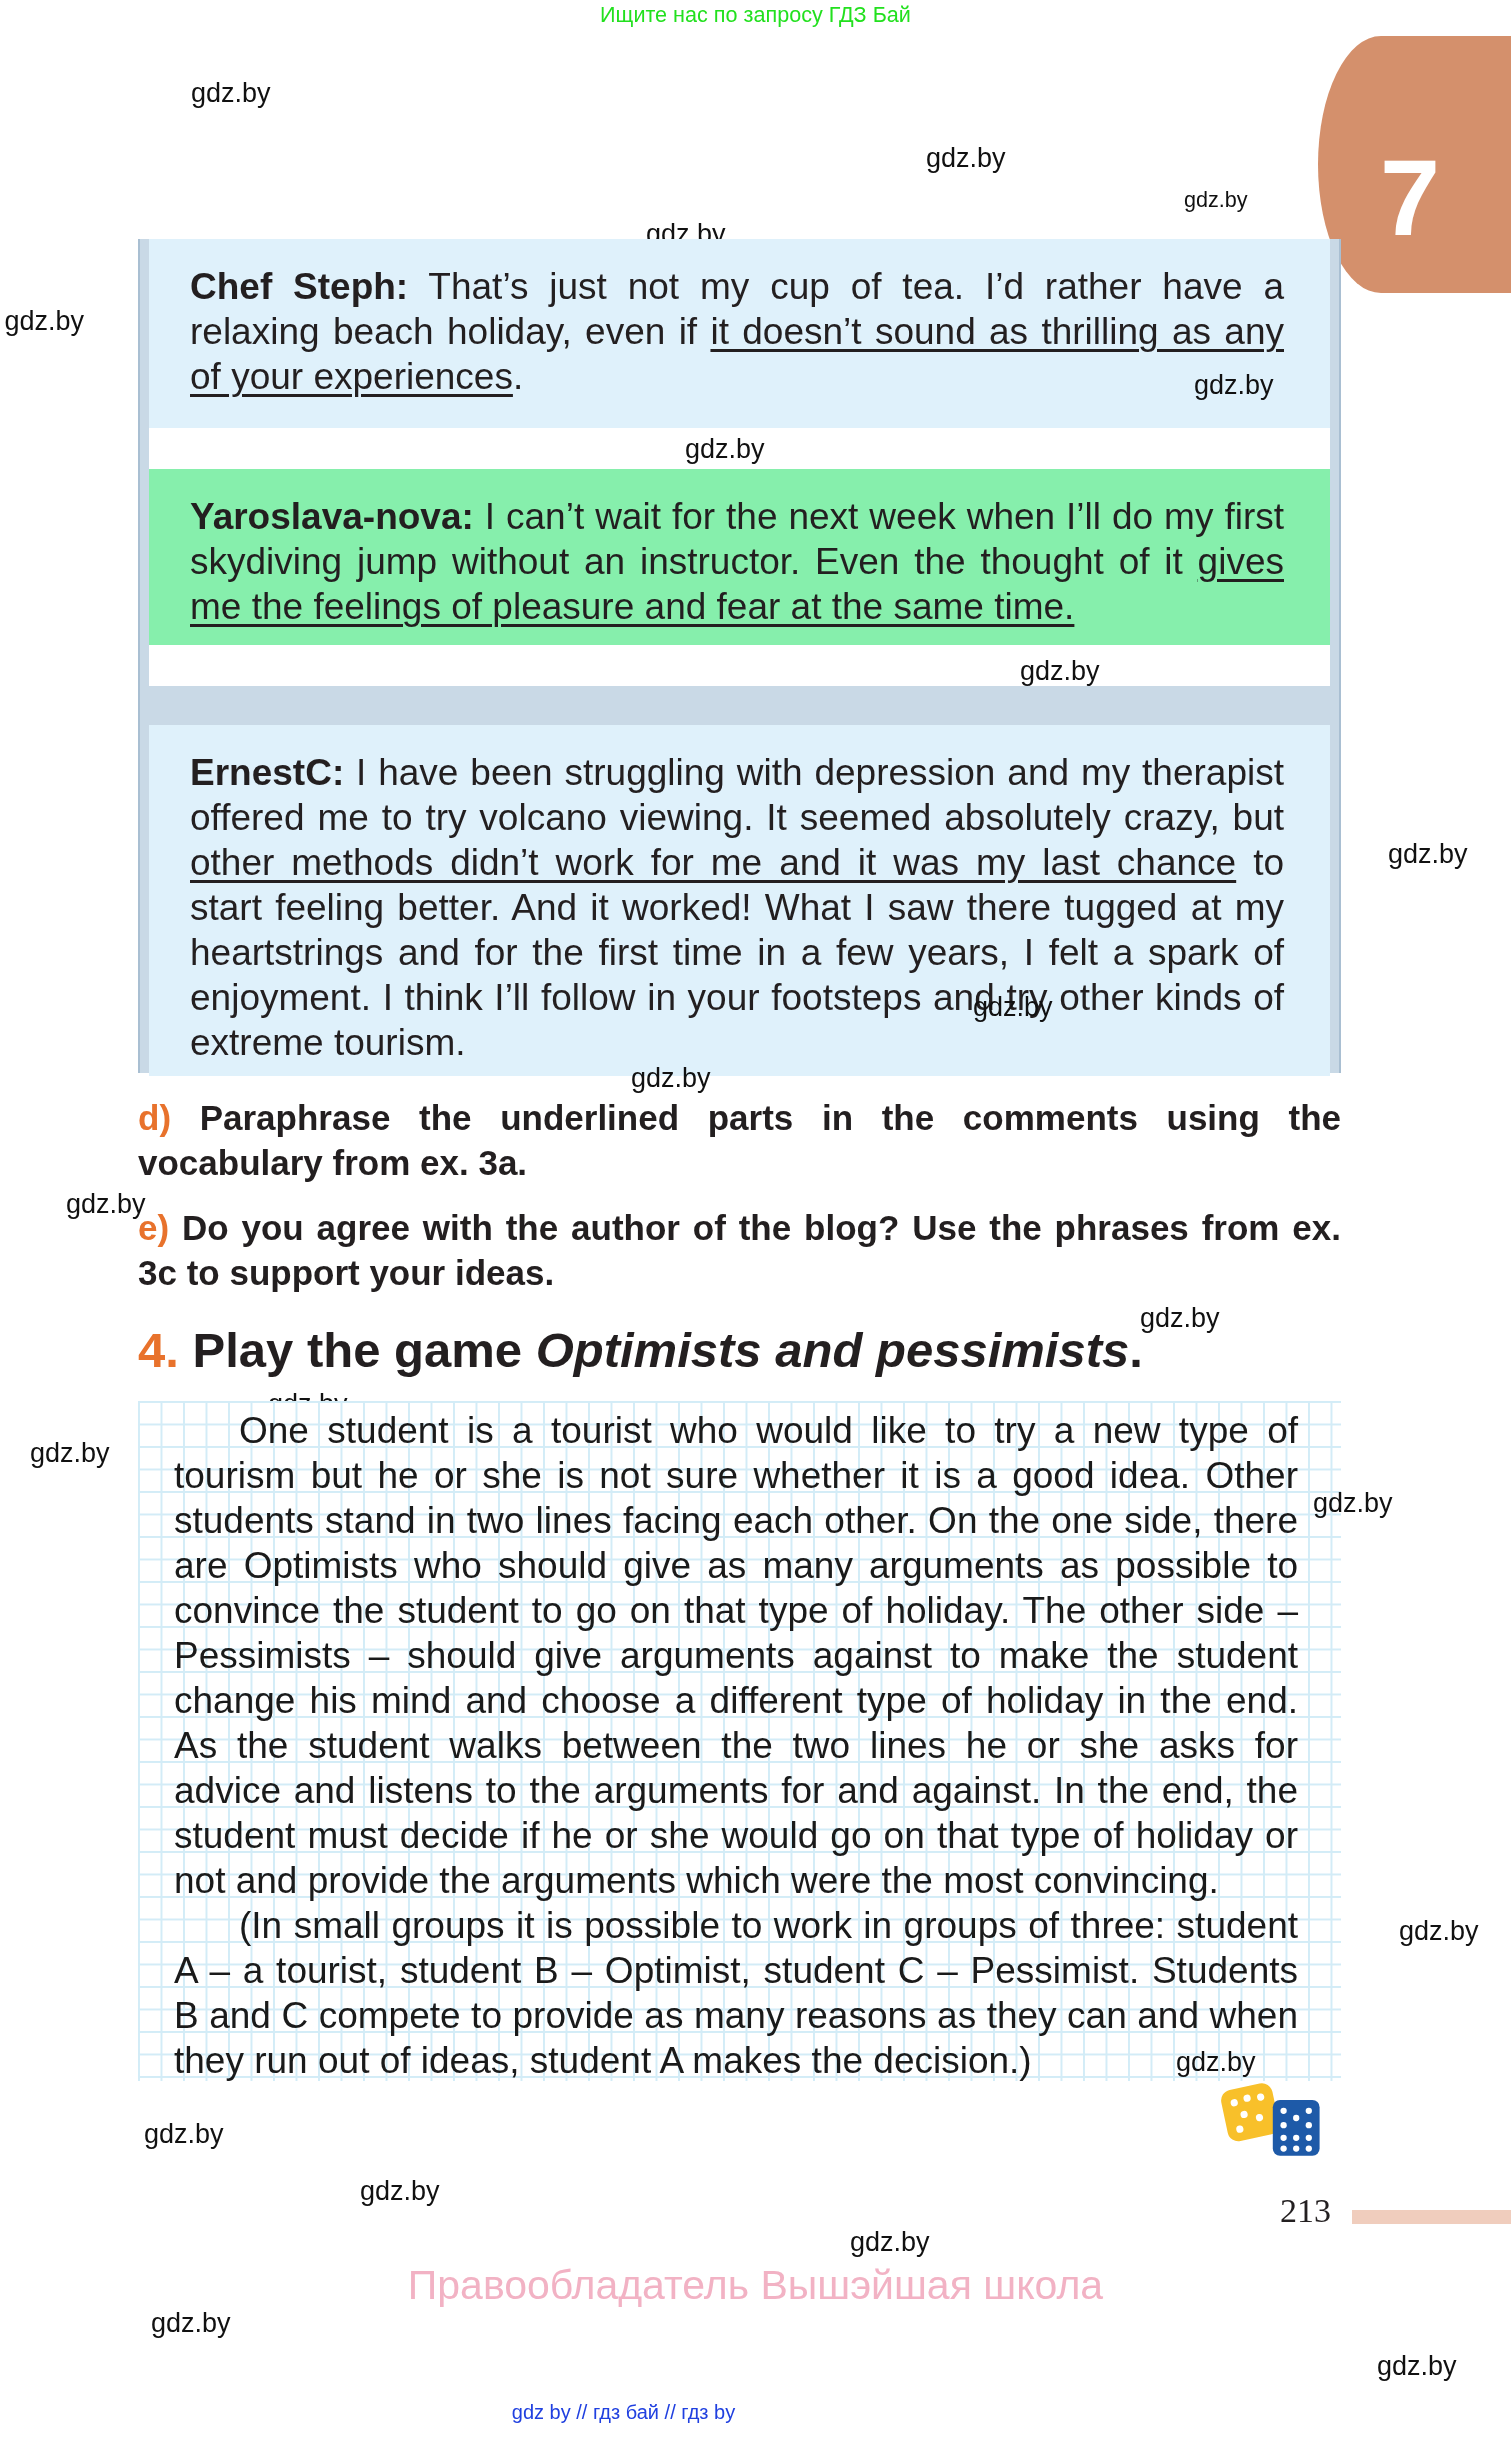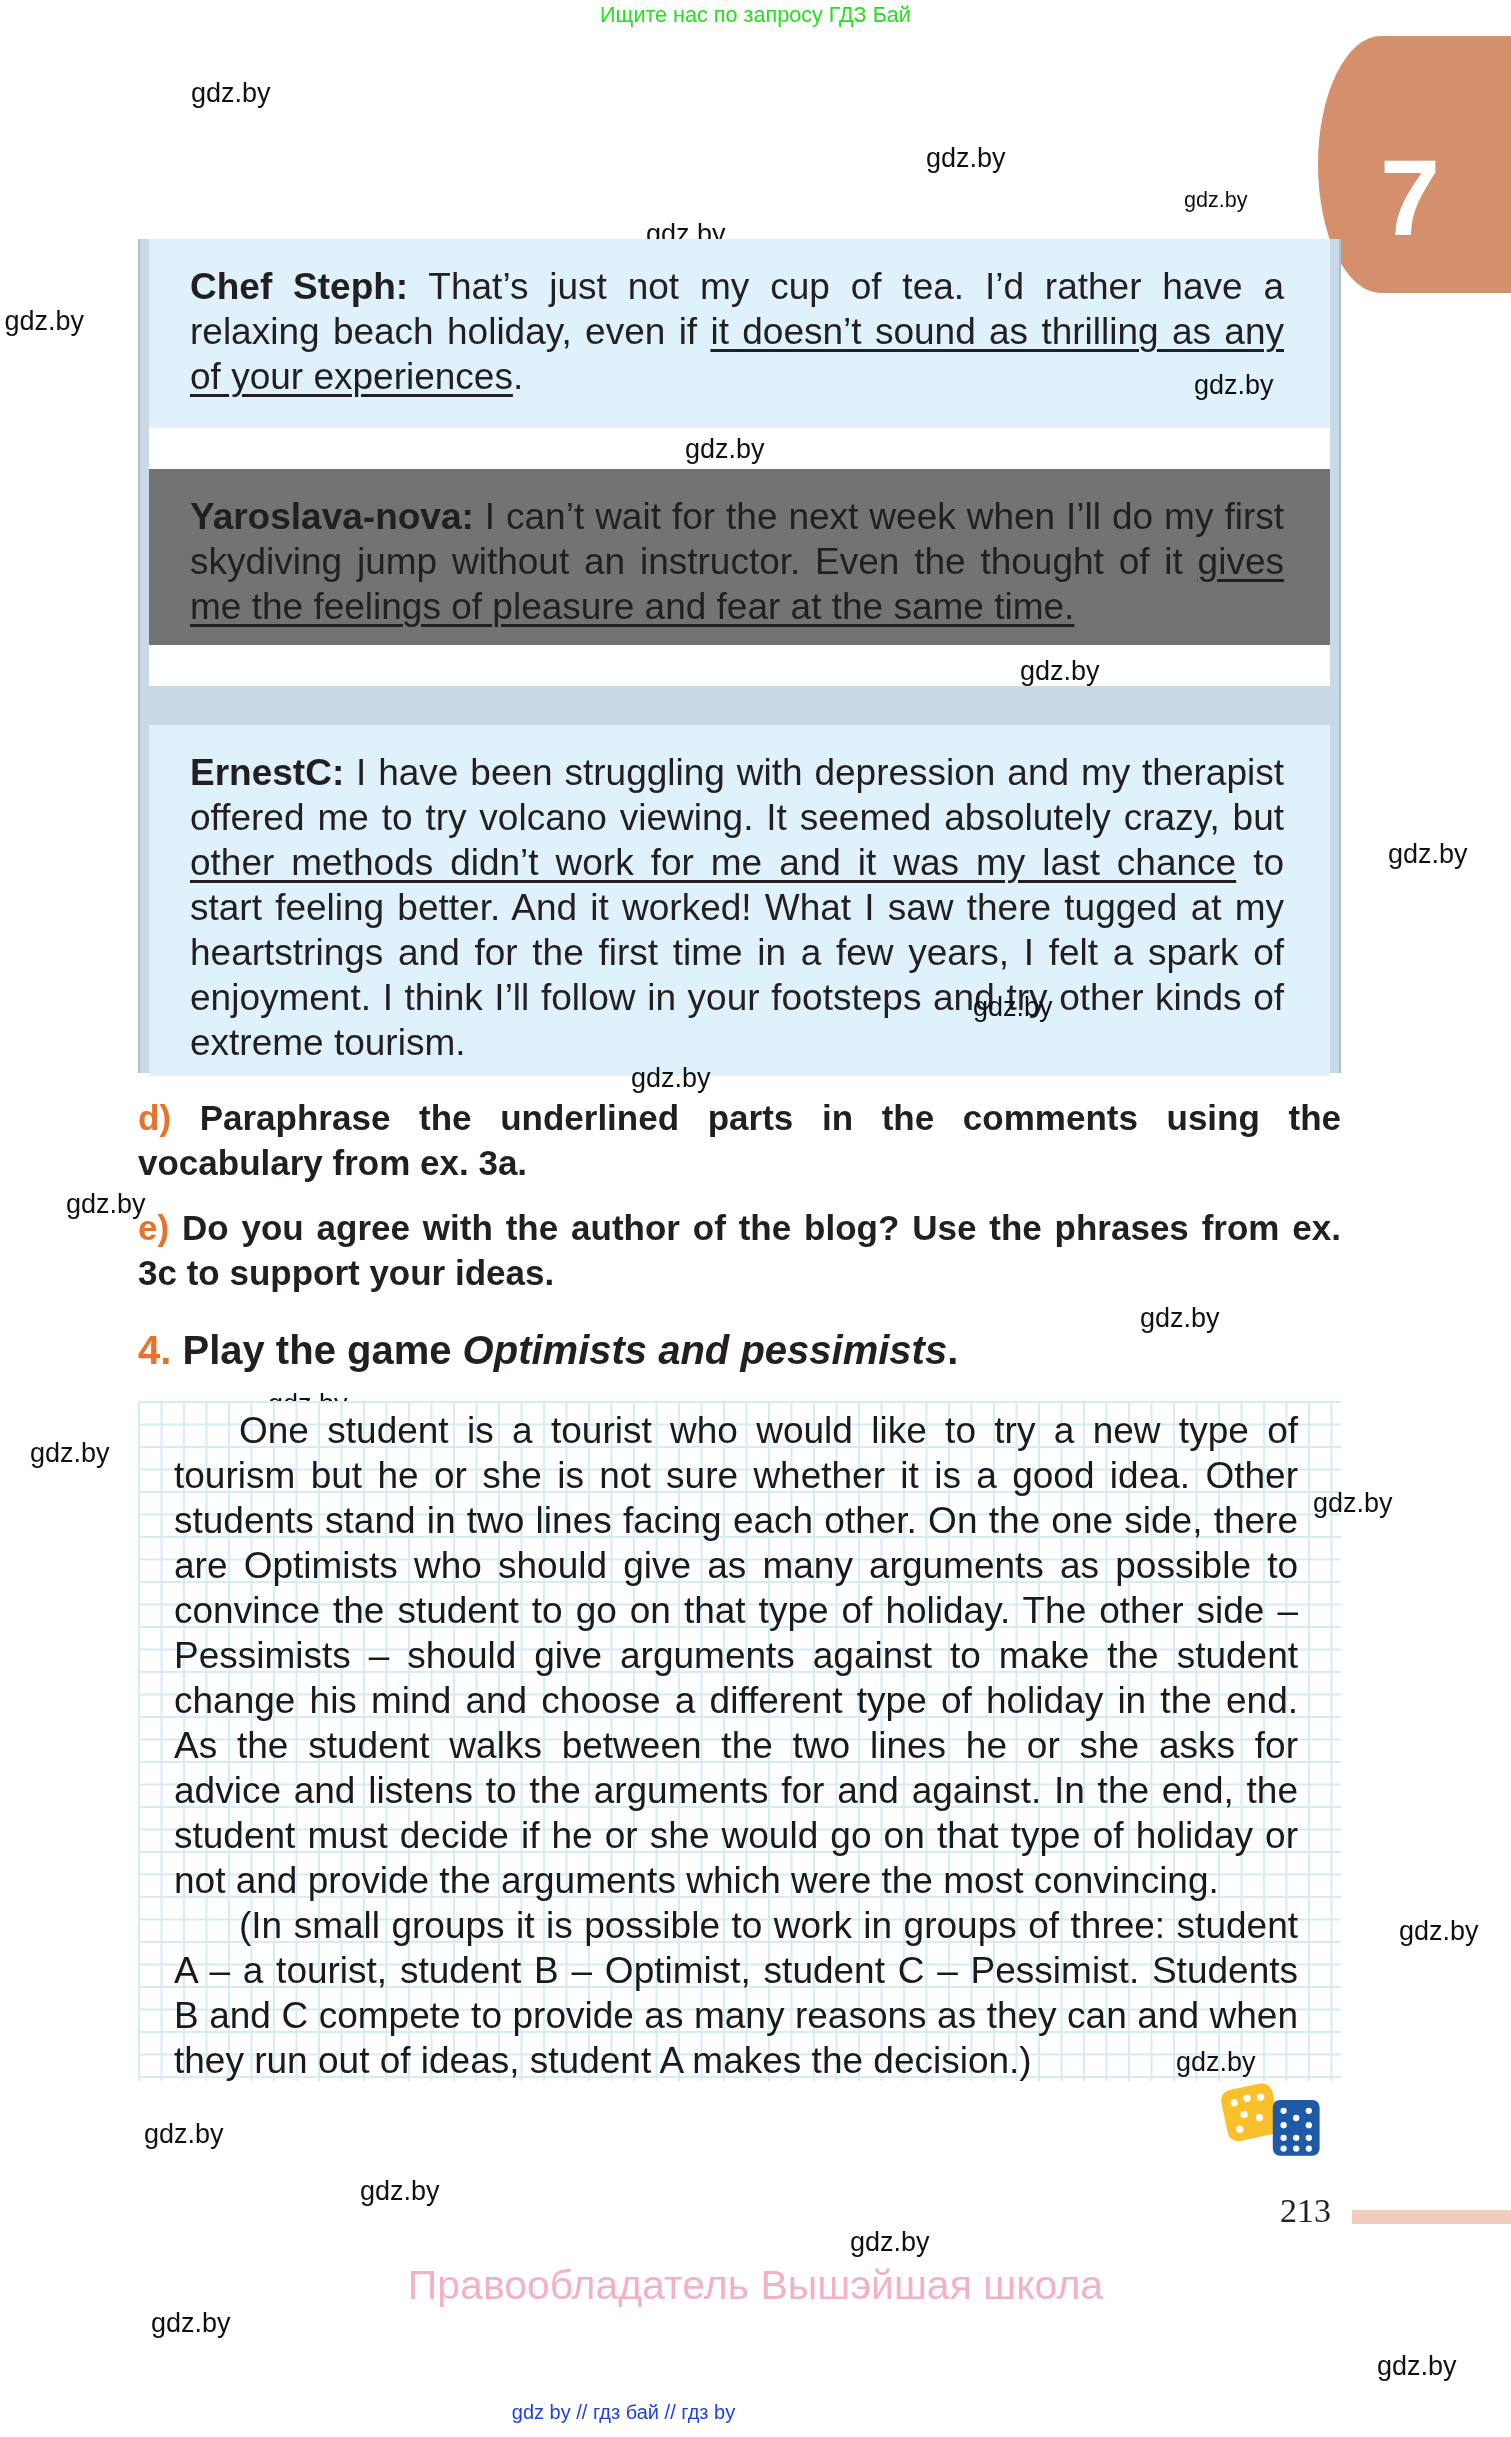--- a/index.html
+++ b/index.html
@@ -6,21 +6,21 @@
   body{width:1511px;height:2438px;position:relative;overflow:hidden;font-family:"Liberation Sans",sans-serif;color:#231f20;}
   .abs{position:absolute;}
   .top-banner{left:0;width:1511px;top:2px;text-align:center;color:#22e01e;font-size:21.6px;}
   .wm{font-size:27px;color:#111;font-family:"Liberation Sans",sans-serif;white-space:nowrap;margin-top:10px;}
   .wm.sm{font-size:21.6px;}
   .chapter-tab{left:1318px;top:36px;width:234px;height:257px;background:#d4906c;border-radius:126px 0 0 126px / 257px 0 0 257px;}
   .chapter-num{left:1374px;top:135px;width:72px;text-align:center;color:#fff;font-size:108px;font-weight:bold;font-family:"Liberation Sans Narrow","Liberation Sans",sans-serif;}
   .comments-box{left:138px;top:239px;width:1203px;height:834px;background:#c9d9e6;border-left:2.7px solid #a9bfd2;border-right:2.7px solid #a9bfd2;box-sizing:border-box;}
   .sec{position:absolute;left:9px;right:9px;box-sizing:border-box;padding:25px 46px 0 41px;font-size:37px;line-height:45px;}
   .sec.blue{background:#dff1fb;}
-  .sec.gray{background:#737373;}
+  .sec.gray{background:#86efac;}
   .sec.white{background:#fff;}
   .sec b{font-weight:bold;}
   .u{text-decoration:underline;text-decoration-thickness:2.7px;text-underline-offset:5.4px;}
   .task{left:138px;width:1203px;font-size:35px;line-height:45px;font-weight:bold;}
   .task .lbl{color:#e8722c;}
   .justify{text-align:justify;text-align-last:left;}
   .grid-box{left:138px;top:1401px;width:1203px;height:680px;
     background-color:#fff;
     background-image:linear-gradient(#d3ecf7 1.8px,transparent 1.8px),linear-gradient(90deg,#d3ecf7 1.8px,transparent 1.8px);
     background-size:22.5px 22.5px;background-position:0 0;}
@@ -74,21 +74,21 @@
 <div class="abs wm" style="left:631px;top:1053px">gdz.by</div>
 
 <div class="abs task justify" style="top:1095px">
   <span class="lbl">d)</span><span> Paraphrase the underlined parts in the comments using the vocabulary from ex. 3a.</span>
 </div>
 <div class="abs wm" style="left:66px;top:1179px">gdz.by</div>
 <div class="abs task justify" style="top:1205px">
   <span class="lbl">e)</span><span> Do you agree with the author of the blog? Use the phrases from ex. 3c  to support your ideas.</span>
 </div>
 <div class="abs wm" style="left:1140px;top:1293px">gdz.by</div>
-<div class="abs task" style="top:1328px;font-size:40px">
+<div class="abs task" style="top:1328px;font-size:49px">
   <span class="lbl">4.</span><span> Play the game </span><i>Optimists and pessimists</i><span>.</span>
 </div>
 <div class="abs wm" style="left:268px;top:1379px">gdz.by</div>
 
 <div class="abs grid-box"></div>
 <div class="abs game-text">
   <p>One student is a tourist who would like to try a new type of tourism but he or she is not sure whether it is a good idea. Other students stand in two lines facing each other. On the one side, there are Optimists who should give as many arguments as possible to convince the student to go on that type of holiday. The other side – Pessimists – should give arguments against to make the student change his mind and choose a different type of holiday in the end. As the student walks between the two lines he or she asks for advice and listens to the arguments for and against. In the end, the student must decide if he or she would go on that type of holiday or not and provide the arguments which were the most convincing.</p>
   <p>(In small groups it is possible to work in groups of three: student A – a tourist, student B – Optimist, student C – Pessimist. Students B and C compete to provide as many reasons as they can and when they run out of ideas, student A makes the decision.)</p>
 </div>
 <div class="abs wm" style="left:30px;top:1428px">gdz.by</div>

